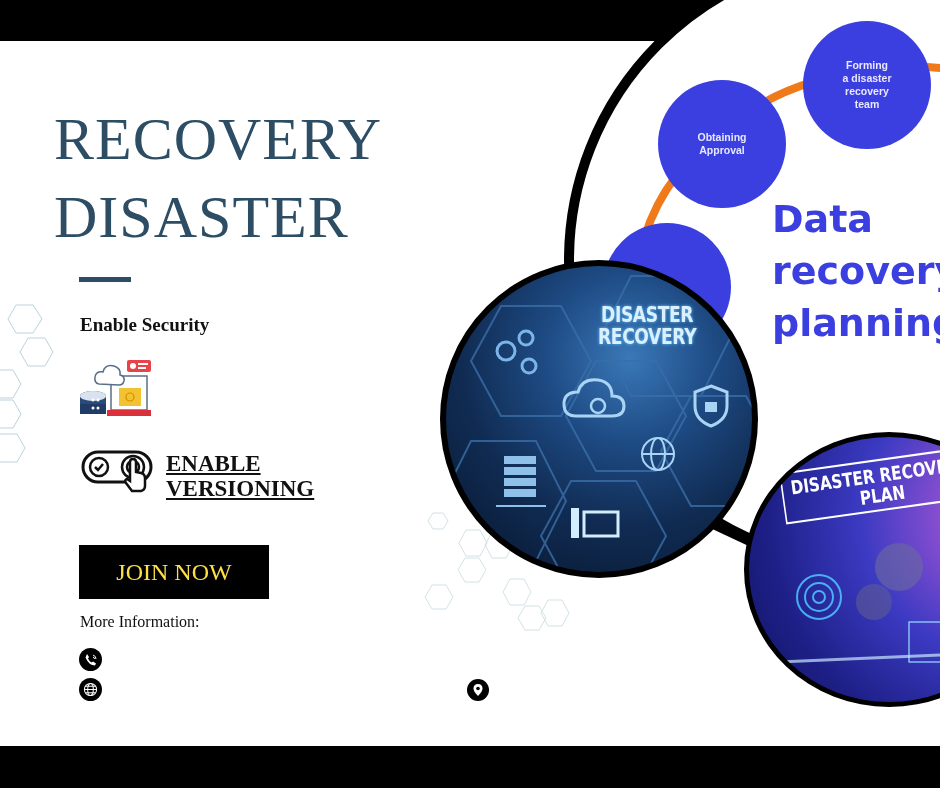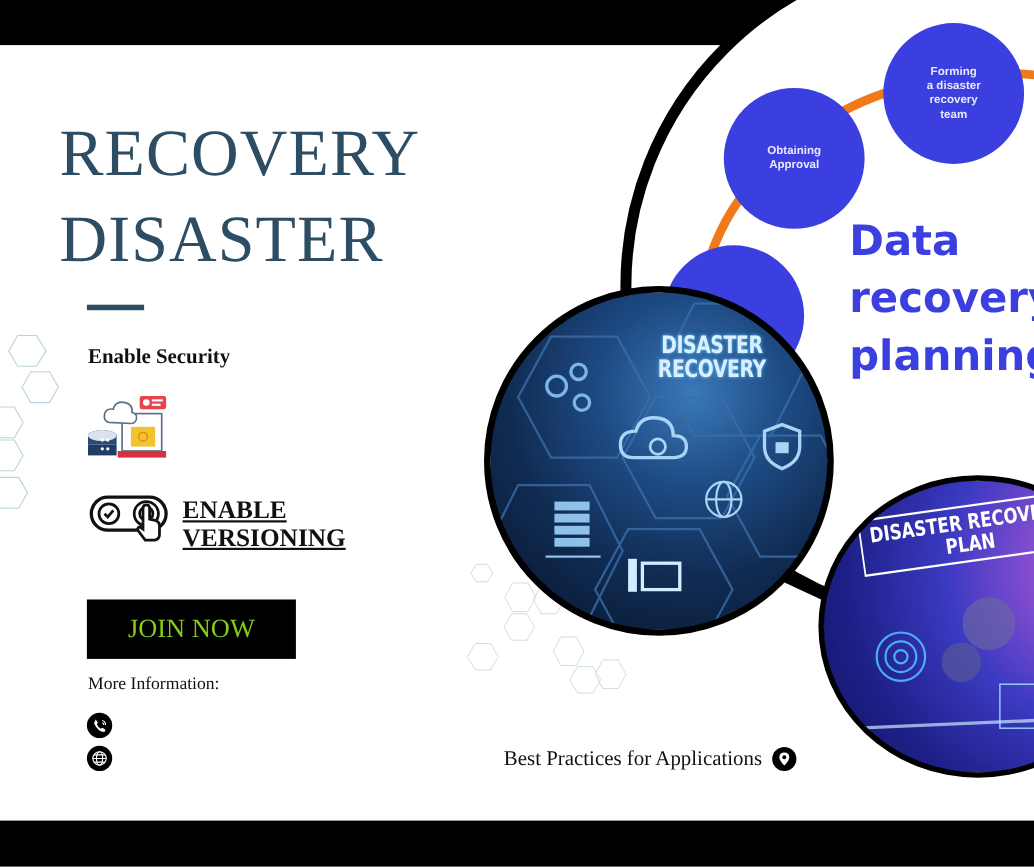--- a/index.html
+++ b/index.html
@@ -12,21 +12,21 @@
 
   .sub { position:absolute; left:80px; top:314px; font-size:19px; font-weight:bold; color:#111; }
 
   .feature { position:absolute; display:flex; align-items:center; }
   .feature .label { font-size:23px; font-weight:bold; line-height:25px; color:#111; white-space:pre-line; }
   .f1 { left:79px; top:358px; }
   .f1 .label { margin-left:20px; }
   .f2 { left:80px; top:448px; }
   .f2 .label { margin-left:12px;text-decoration:underline; }
 
-  .join { position:absolute; left:79px; top:545px; width:190px; height:54px; background:#000; color:#84cc16; border:none; font-family:"Liberation Serif", serif; font-size:24px; cursor:pointer; padding:4px; }
+  .join { position:absolute; left:79px; top:545px; width:190px; height:54px; background:#000; color:#fde047; border:none; font-family:"Liberation Serif", serif; font-size:24px; cursor:pointer; padding:4px; }
 
   .more { position:absolute; left:80px; top:613px; font-size:16px; color:#111; }
   .contact { position:absolute; left:79px; display:flex; align-items:center; font-size:20px; color:#111; }
   .contact .ic { width:23px; height:23px; border-radius:50%; background:#000; display:flex; align-items:center; justify-content:center; margin-right:8px; }
   .c1 { top:648px; }
   .c2 { top:678px; }
   .c2 a { color:#111; text-decoration:none; }
 
   .bp { position:absolute; left:458px; top:679px; display:flex; align-items:center; font-size:19px; color:#111; }
   .bp .pin { width:22px; height:22px; border-radius:50%; background:#000; margin-left:9px; display:flex; align-items:center; justify-content:center; }
@@ -228,20 +228,19 @@
   </svg>
   <div class="ph-text2">
     <div class="box">
       <span>DISASTER RECOVERY</span><br>
       <span>PLAN</span>
     </div>
   </div>
 </div>
 
 <div class="bp">
-  <span>Best Practices for Applications</span>
   <span class="pin">
     <svg width="12" height="14" viewBox="0 0 12 14">
         <path d="M6 1 q4.5 0 4.5 4.5 q0 3 -4.5 7.5 q-4.5 -4.5 -4.5 -7.5 q0 -4.5 4.5 -4.5 z" fill="#fff"></path>
         <circle cx="6" cy="5.5" r="1.8" fill="#000"></circle>
       </svg>
   </span>
 </div>
 
 </body></html>

